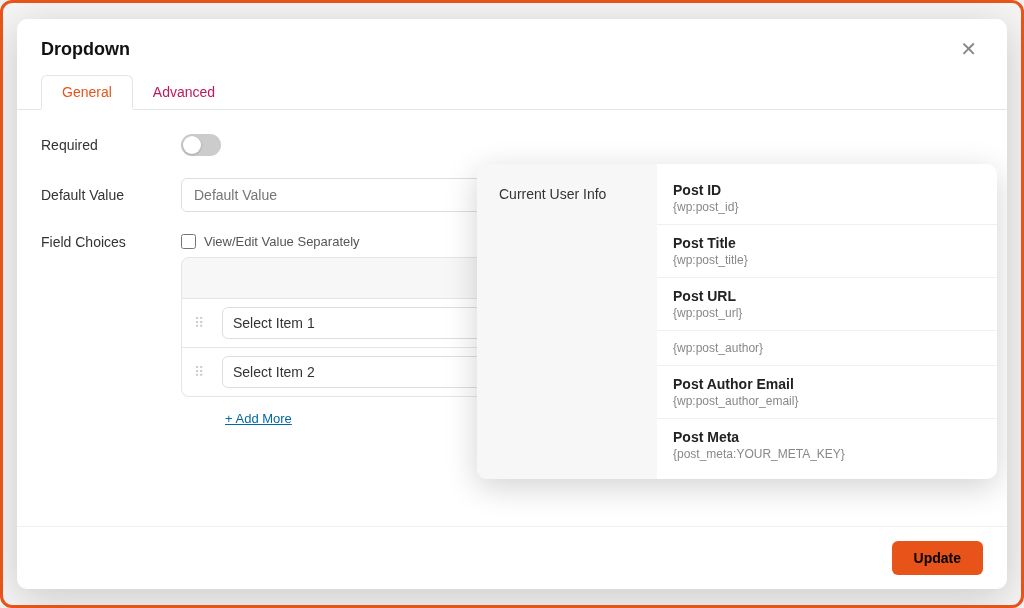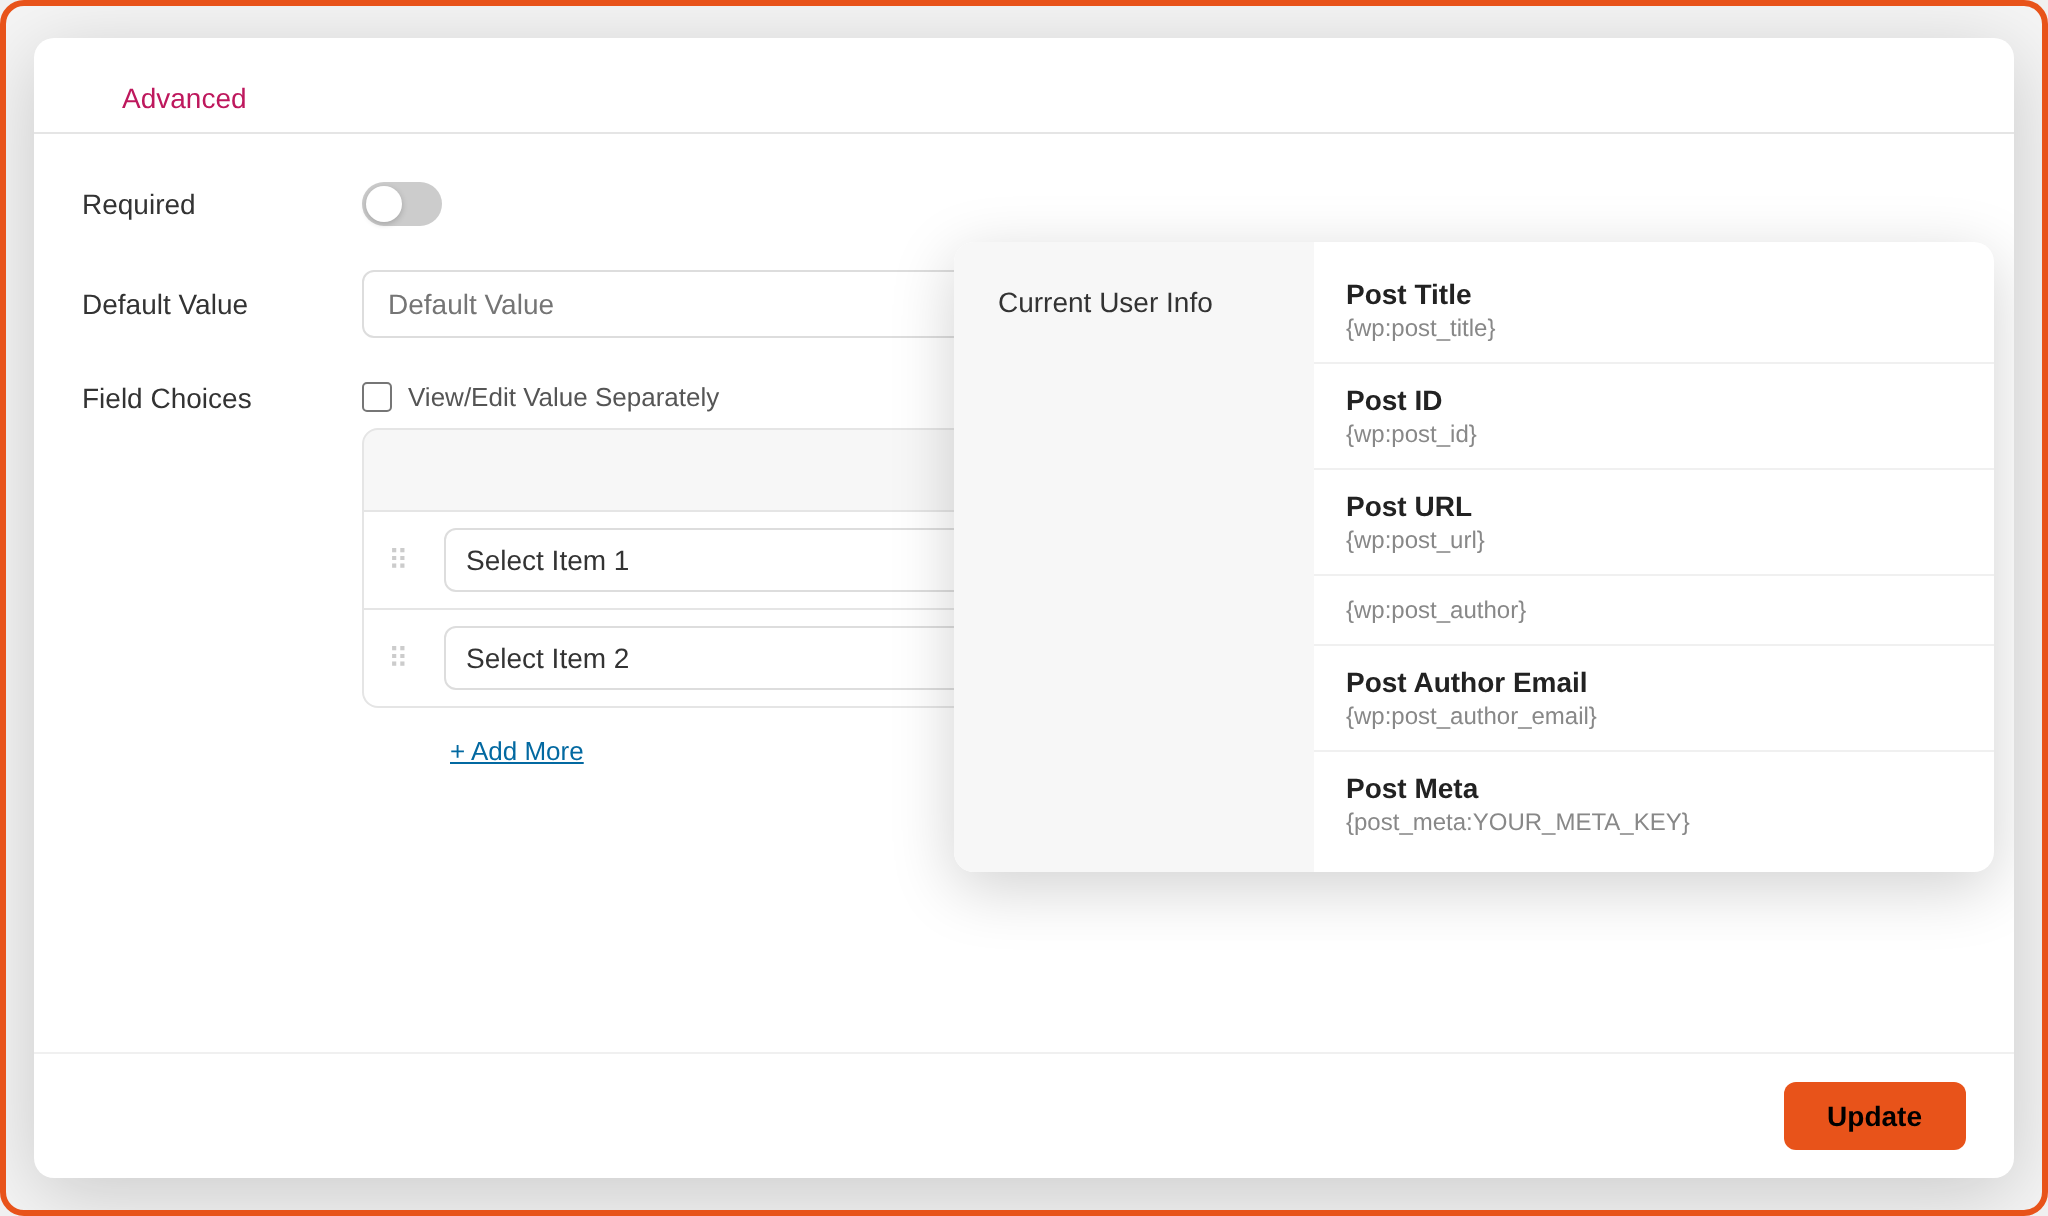--- a/index.html
+++ b/index.html
@@ -328,22 +328,27 @@
       width: 100%;
       margin-top: 8px;
     }
   </style>
 </head>
 <body>
 
 <div class="outer-frame">
   <div class="modal">
 
+    <div class="modal-header">
+      <span class="modal-title">Dropdown</span>
+      <button class="close-btn">✕</button>
+    </div>
 
     <div class="tabs">
+      <button class="tab active">General</button>
       <button class="tab">Advanced</button>
     </div>
 
     <div class="modal-body" style="position:relative;">
 
       <div class="form-row">
         <span class="form-label">Required</span>
         <div class="toggle"></div>
       </div>
 
@@ -388,26 +393,26 @@
       </div>
 
       <div class="dynamic-picker">
 
         <div class="picker-sidebar">
           <div class="picker-sidebar-item">Current User Info</div>
         </div>
 
         <div class="picker-content">
           <div class="picker-item">
+            <div class="picker-item-name">Post ID</div>
+            <div class="picker-item-tag">{wp:post_id}</div>
+          </div>
+          <div class="picker-item">
             <div class="picker-item-name">Post Title</div>
             <div class="picker-item-tag">{wp:post_title}</div>
-          </div>
-          <div class="picker-item">
-            <div class="picker-item-name">Post ID</div>
-            <div class="picker-item-tag">{wp:post_id}</div>
           </div>
           <div class="picker-item">
             <div class="picker-item-name">Post URL</div>
             <div class="picker-item-tag">{wp:post_url}</div>
           </div>
           <div class="picker-item">
             <div class="picker-item-tag">{wp:post_author}</div>
           </div>
           <div class="picker-item">
             <div class="picker-item-name">Post Author Email</div>

